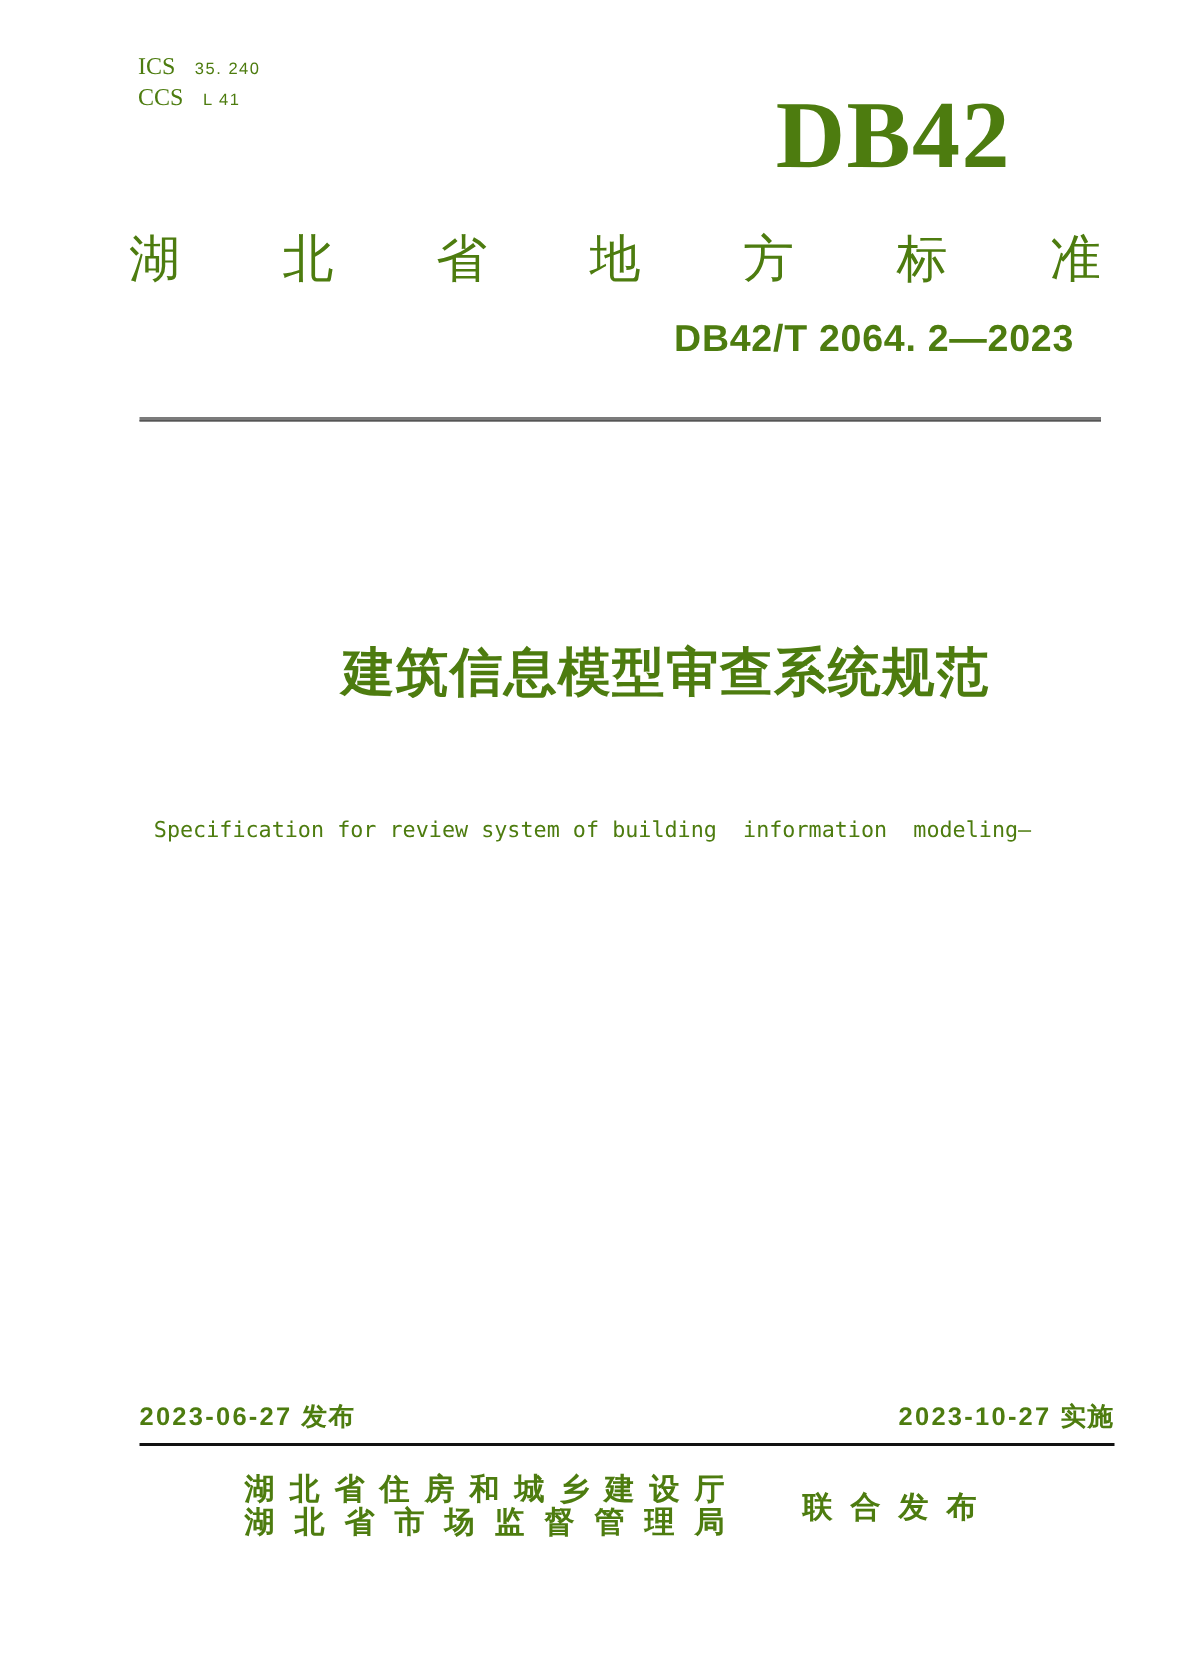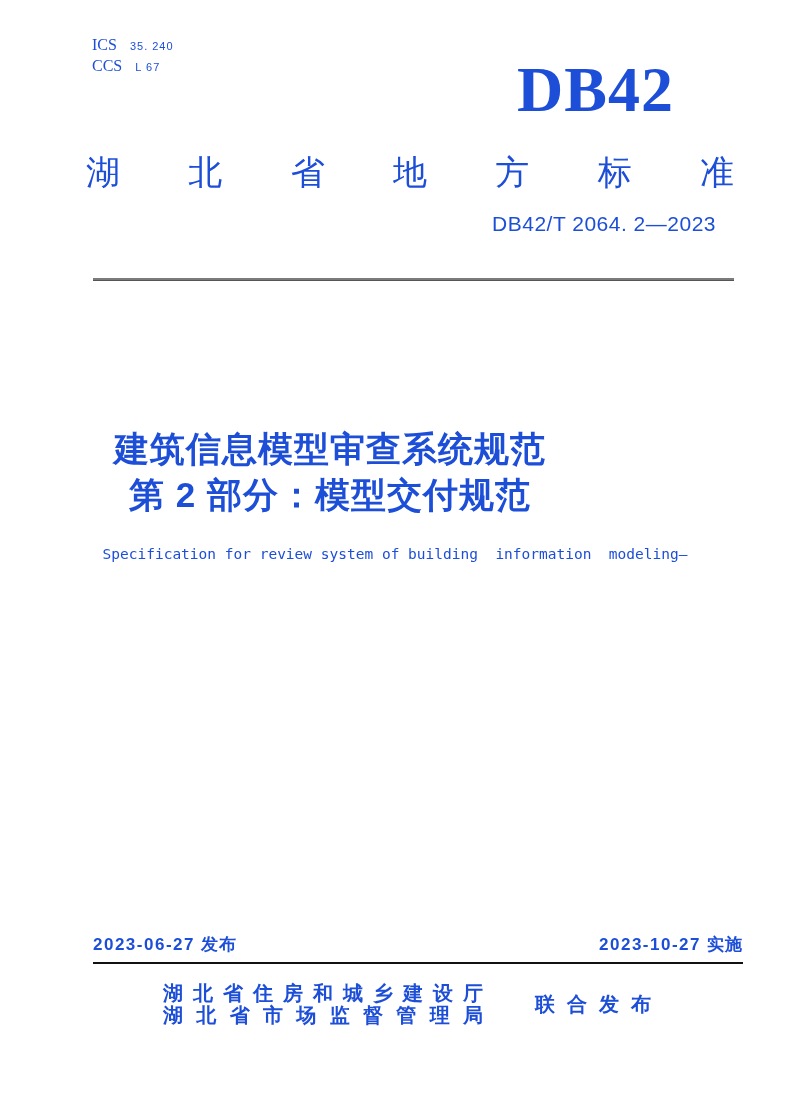--- a/index.html
+++ b/index.html
@@ -1,19 +1,19 @@
 <!DOCTYPE html>
 <html><head>
 <meta charset="utf-8">
 <style>
   * { margin:0; padding:0; box-sizing:border-box; }
   html,body { background:#ffffff; }
   .page {
     position:relative; width:790px; height:1116px; margin:0 auto;
-    background:#ffffff; color:#1d4ed8;
+    background:#ffffff; color:#4d7c0f;
     font-family:"Liberation Sans", sans-serif;
     overflow:hidden;
   }
 
   
   .ics-block { position:absolute; left:92px; top:36px; }
   .ics-row { display:flex; align-items:baseline; height:21px; }
   .ics-row .code-label { font-family:"Liberation Serif", serif; font-size:16px; }
   .ics-row .code-value { font-size:11px; margin-left:13px; letter-spacing:1px; }
 
@@ -27,34 +27,34 @@
   
   .standard-type {
     position:absolute; left:86px; top:150px; width:648px;
     font-size:34px; font-weight:400;
   }
   .justify-chars { display:flex; justify-content:space-between; }
 
   
   .standard-code {
     position:absolute; top:212px; right:74px;
-    font-size:21px; font-weight:normal; letter-spacing:0.5px;
+    font-size:25px; font-weight:bold; letter-spacing:0.5px;
     white-space:pre;
   }
 
   
   .rule-gray {
     position:absolute; top:278px; left:93px; width:641px; height:3px;
     background:#7b7b7b; border-bottom:1px solid #555;
   }
 
   
   .title-block {
     position:absolute; top:426px; left:0; width:660px;
-    text-align:center; font-size:35px; font-weight:bold;
+    text-align:right; font-size:35px; font-weight:bold;
     line-height:46px; letter-spacing:1px;
   }
 
   
   .subtitle-block {
     position:absolute; top:543px; left:0; width:790px;
     text-align:center;
     font-family:"DejaVu Sans Mono", monospace;
     font-size:14.5px; line-height:23px; font-weight:500;
   }
@@ -86,21 +86,21 @@
 
 <div class="page">
 
   <div class="ics-block">
     <div class="ics-row">
       <span class="code-label">ICS</span>
       <span class="code-value">35. 240</span>
     </div>
     <div class="ics-row">
       <span class="code-label">CCS</span>
-      <span class="code-value">L 67</span>
+      <span class="code-value">L 41</span>
     </div>
   </div>
 
   <div class="logo">DB42</div>
 
   <div class="standard-type justify-chars">
       <span>湖</span>
       <span>北</span>
       <span>省</span>
       <span>地</span>
@@ -108,21 +108,20 @@
       <span>标</span>
       <span>准</span>
     </div>
 
   <div class="standard-code">DB42/T 2064. 2—2023</div>
 
   <div class="rule-gray"></div>
 
   <div class="title-block">
     <div>建筑信息模型审查系统规范</div>
-    <div>第 2 部分：模型交付规范</div>
   </div>
 
   <div class="subtitle-block">
     <div class="subtitle-line">Specification for review system of building  information  modeling—</div>
   </div>
 
   <div class="date-row">
     <div class="date-item">
       <span class="date-value">2023-06-27</span>
       <span class="date-label">发布</span>

